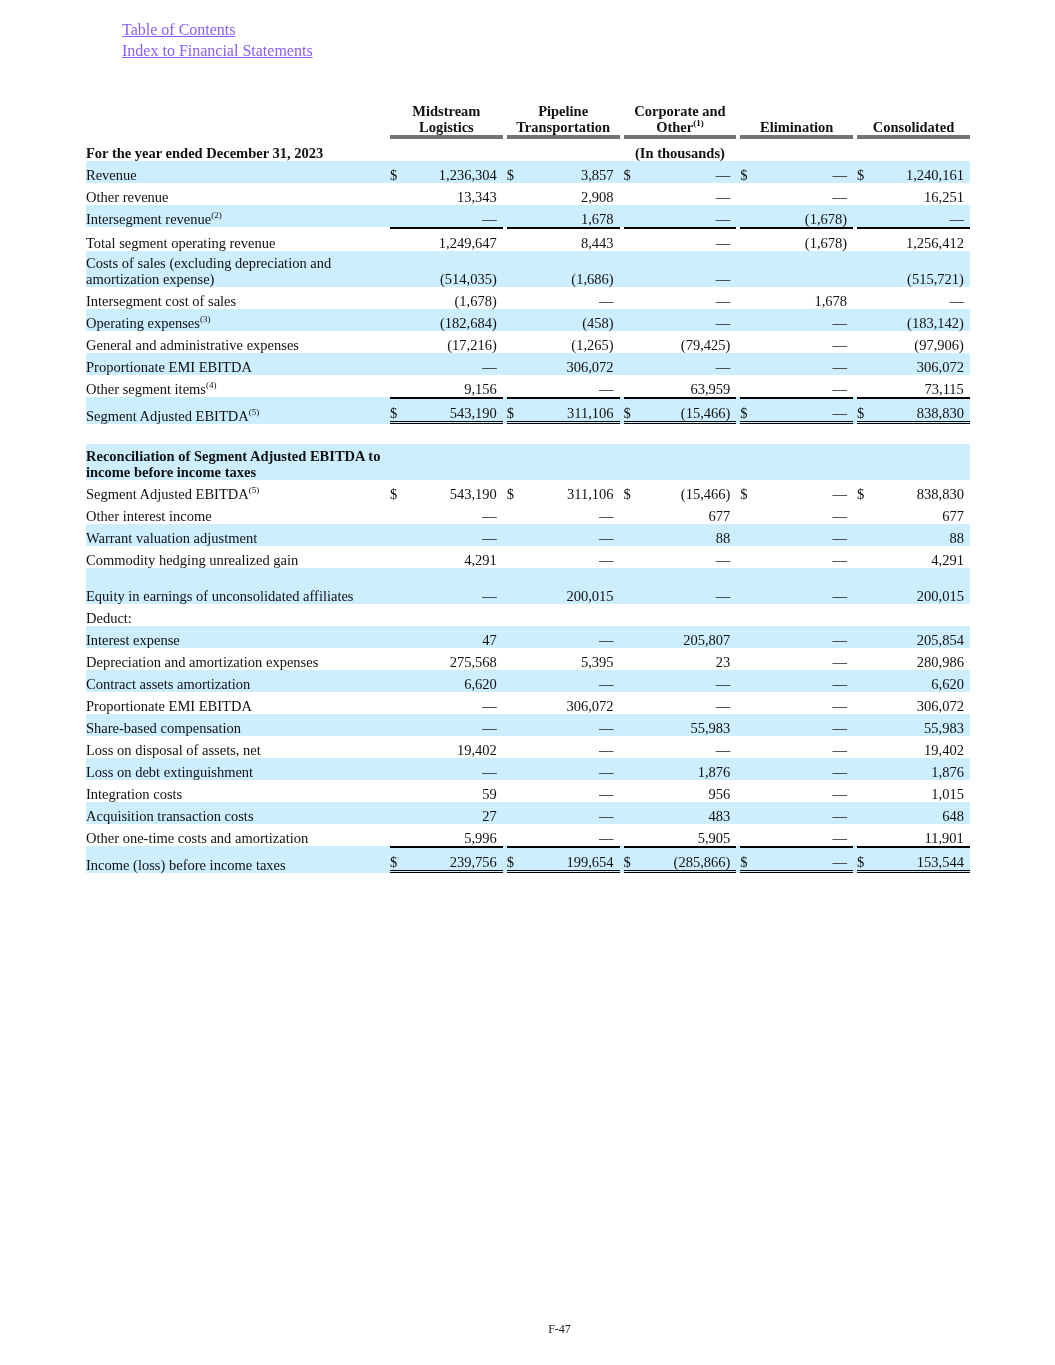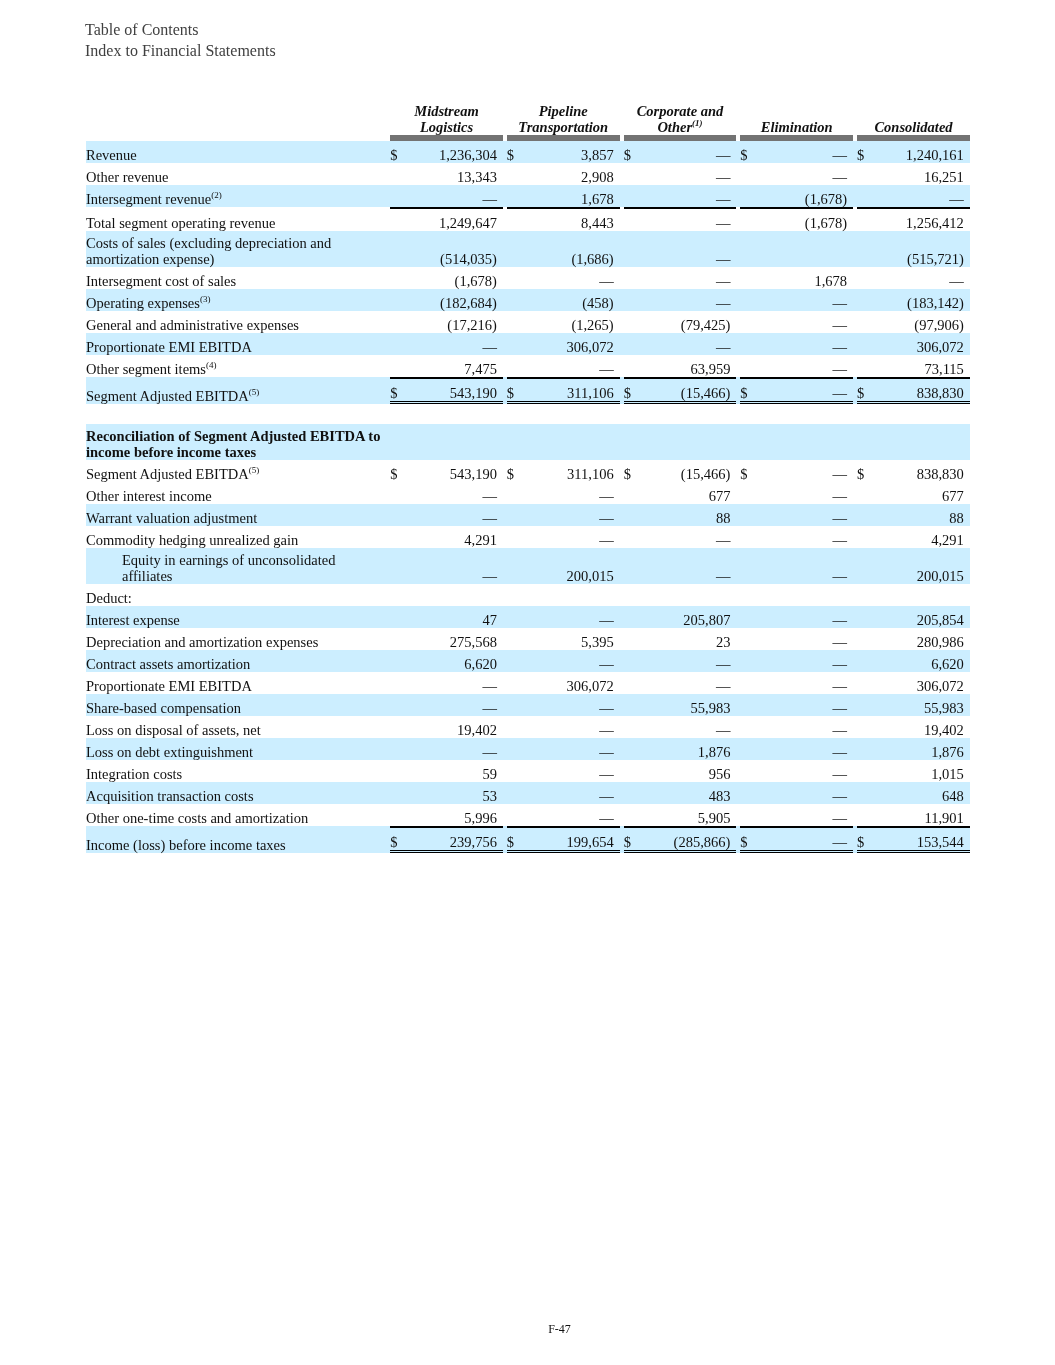--- a/index.html
+++ b/index.html
@@ -2,32 +2,32 @@
 <html><head>
 <meta charset="utf-8">
 <style>
   html, body { margin: 0; padding: 0; background: #ffffff; }
   body {
     width: 1055px; height: 1365px; position: relative;
     font-family: "Liberation Serif", "DejaVu Serif", serif;
     font-size: 14.5px; color: #111;
   }
   .links { position: absolute; left: 85px; top: 20px; line-height: 20.5px; font-size: 16px; }
-  .links a { color: #404040; display: block; cursor: pointer; }
+  .links a { color: #8b5cf6; text-decoration: underline; display: block; cursor: pointer; margin-left: 37px; }
   table.fin {
     position: absolute; left: 86px; top: 97px; width: 884px;
     border-collapse: separate; border-spacing: 0;
   }
   table.fin td, table.fin th { padding: 0; height: 22px; vertical-align: bottom; line-height: 16px; }
   col.c-label { width: 301px; }
   col.c-gap { width: 4px; }
   col.c-cur { width: 16px; }
   col.c-num { width: 91px; }
   col.c-pad { width: 6px; }
-  th.hdr { font-weight: bold; text-align: center; border-bottom: 6px solid #737373; padding-bottom: 1px; vertical-align: bottom; line-height: 16px; font-style: italic; }
+  th.hdr { font-weight: bold; text-align: center; border-bottom: 4px solid #737373; padding-bottom: 1px; vertical-align: bottom; line-height: 16px; }
   tr.head-row td, tr.head-row th { height: 38px; }
   .blue td { background: #cceeff; }
   .blue td.gap { background: #cceeff; }
   td.label { padding-left: 4px; }
   td.indent { padding-left: 19px; }
   td.num { text-align: right; }
   td.cur { text-align: left; padding-left: 2px; }
   td.pad { }
   .bold { font-weight: bold; }
   .center { text-align: center; }
@@ -77,20 +77,26 @@
         <th class="hdr" colspan="3"><span>Midstream</span><br><span>Logistics</span></th>
         <td class="gap"></td>
         <th class="hdr" colspan="3"><span>Pipeline</span><br><span>Transportation</span></th>
         <td class="gap"></td>
         <th class="hdr" colspan="3"><span>Corporate and</span><br><span>Other</span><sup>(1)</sup></th>
         <td class="gap"></td>
         <th class="hdr" colspan="3"><span>Elimination</span></th>
         <td class="gap"></td>
         <th class="hdr" colspan="3"><span>Consolidated</span></th>
       </tr>
+      <tr>
+        <td class="label bold">For the year ended December 31, 2023</td>
+        <td colspan="9"></td>
+        <td class="bold center" colspan="3">(In thousands)</td>
+        <td colspan="8"></td>
+      </tr>
       <tr class="blue">
         <td class="label"><span>Revenue</span></td>
         <td class="gap"></td>
         <td class="cur u">$</td>
         <td class="num u">1,236,304</td>
         <td class="pad u"></td>
         <td class="gap"></td>
         <td class="cur u">$</td>
         <td class="num u">3,857</td>
         <td class="pad u"></td>
@@ -288,21 +294,21 @@
         <td class="pad u"></td>
         <td class="gap"></td>
         <td class="cur u"></td>
         <td class="num u">306,072</td>
         <td class="pad u"></td>
       </tr>
       <tr class="">
         <td class="label"><span>Other segment items</span><sup>(4)</sup></td>
         <td class="gap"></td>
         <td class="cur u"></td>
-        <td class="num u">7,475</td>
+        <td class="num u">9,156</td>
         <td class="pad u"></td>
         <td class="gap"></td>
         <td class="cur u"></td>
         <td class="num u">—</td>
         <td class="pad u"></td>
         <td class="gap"></td>
         <td class="cur u"></td>
         <td class="num u">63,959</td>
         <td class="pad u"></td>
         <td class="gap"></td>
@@ -449,21 +455,21 @@
         <td class="gap"></td>
         <td class="cur u"></td>
         <td class="num u">—</td>
         <td class="pad u"></td>
         <td class="gap"></td>
         <td class="cur u"></td>
         <td class="num u">4,291</td>
         <td class="pad u"></td>
       </tr>
       <tr class="blue tall">
-        <td class="indent" style="line-height: 16px; padding-right: 20px; padding-left: 36px;"><span>Equity in earnings of unconsolidated affiliates</span></td>
+        <td class="indent" style="line-height: 16px; padding-right: 20px;"><span>Equity in earnings of unconsolidated affiliates</span></td>
         <td class="gap"></td>
         <td class="cur u"></td>
         <td class="num u">—</td>
         <td class="pad u"></td>
         <td class="gap"></td>
         <td class="cur u"></td>
         <td class="num u">200,015</td>
         <td class="pad u"></td>
         <td class="gap"></td>
         <td class="cur u"></td>
@@ -682,21 +688,21 @@
         <td class="pad u"></td>
         <td class="gap"></td>
         <td class="cur u"></td>
         <td class="num u">1,015</td>
         <td class="pad u"></td>
       </tr>
       <tr class="blue">
         <td class="indent"><span>Acquisition transaction costs</span></td>
         <td class="gap"></td>
         <td class="cur u"></td>
-        <td class="num u">53</td>
+        <td class="num u">27</td>
         <td class="pad u"></td>
         <td class="gap"></td>
         <td class="cur u"></td>
         <td class="num u">—</td>
         <td class="pad u"></td>
         <td class="gap"></td>
         <td class="cur u"></td>
         <td class="num u">483</td>
         <td class="pad u"></td>
         <td class="gap"></td>

